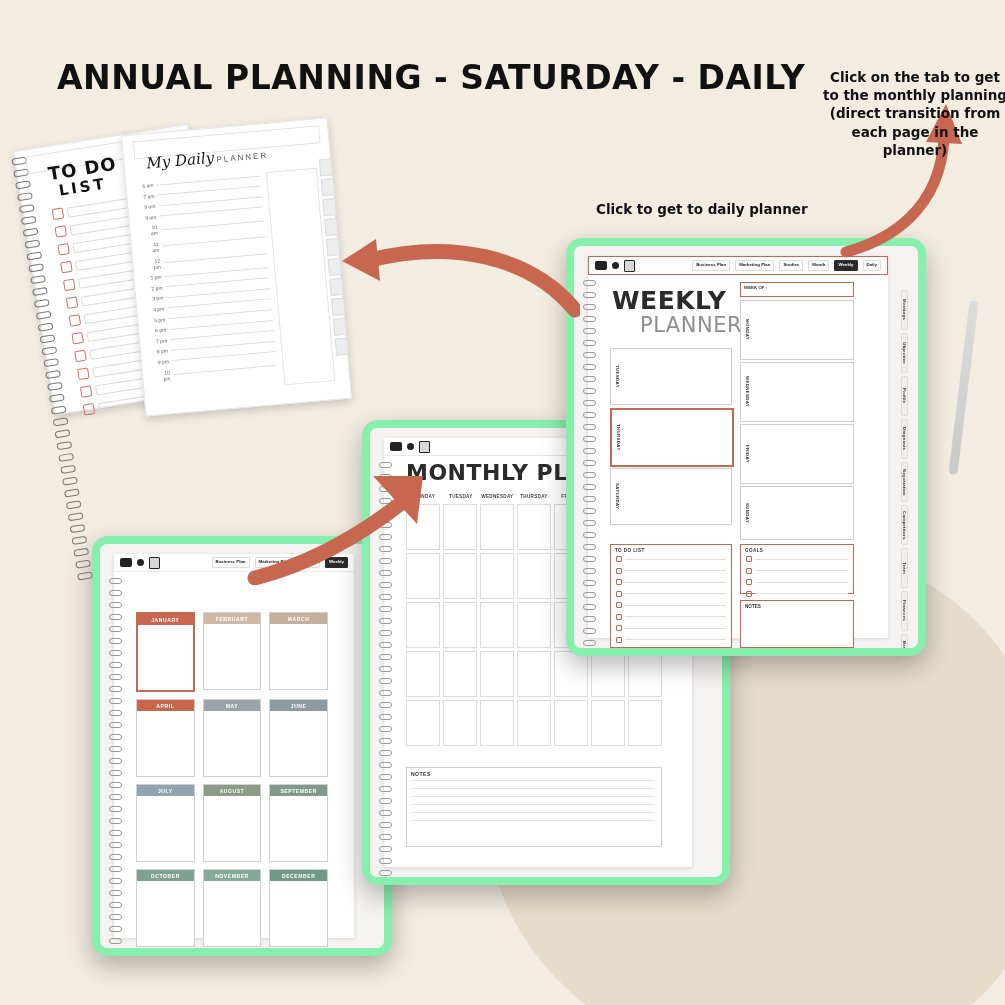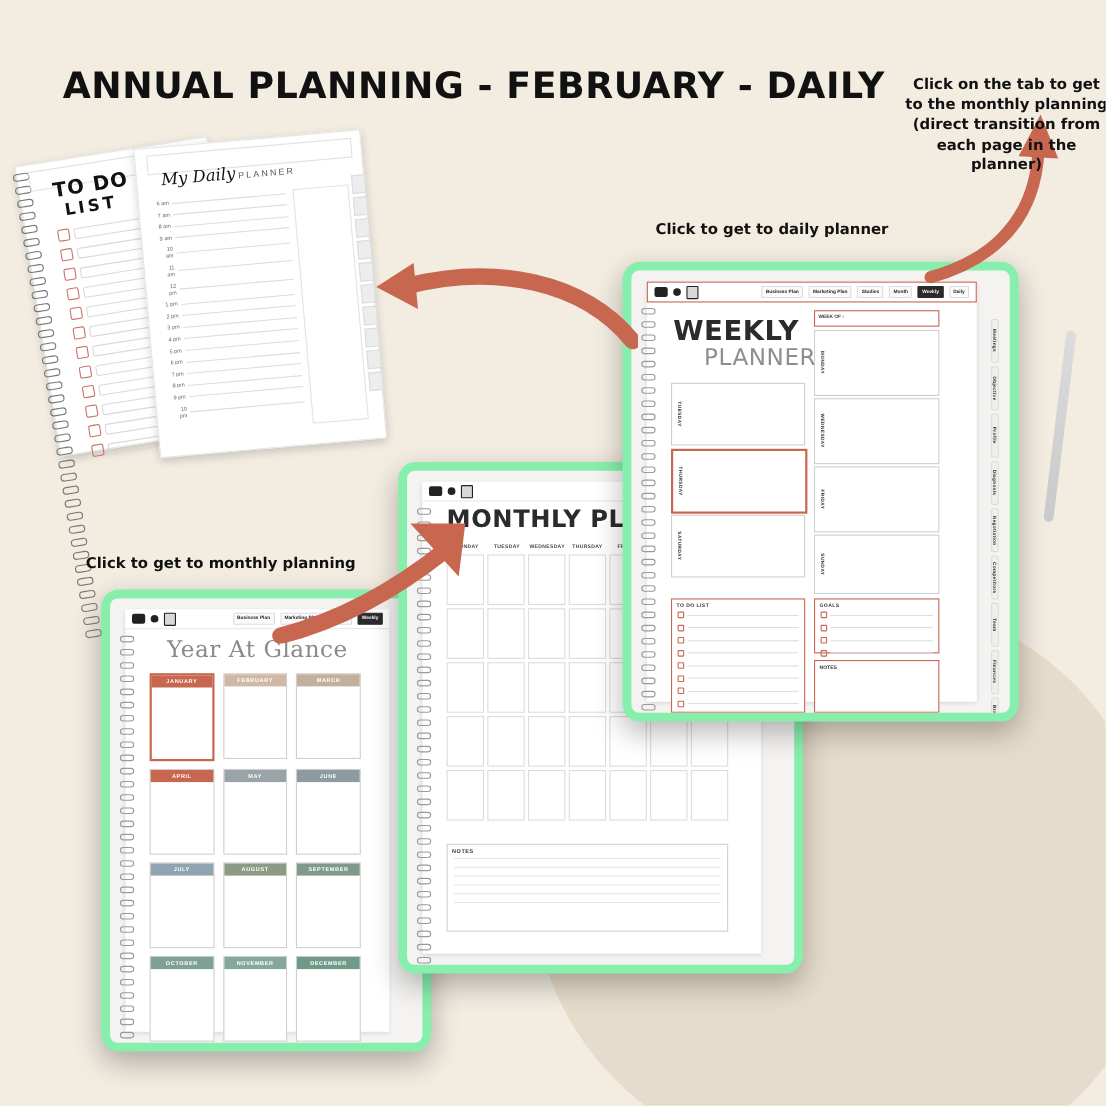--- a/index.html
+++ b/index.html
@@ -155,23 +155,22 @@
   
   .pencil{position:absolute;right:37px;top:300px;width:9px;height:175px;background:linear-gradient(180deg,#dcdcdc,#c9c9c9);border-radius:5px;z-index:5;transform:rotate(7deg);}
 </style>
 </head>
 <body>
 
 <div class="stage">
 
   <div class="blob"></div>
 
-  <div class="title">ANNUAL PLANNING - FEBRUARY - DAILY</div>
-
-  <div class="callout" id="callout-monthly">Click to get to monthly planning</div>
+  <div class="title">ANNUAL PLANNING - SATURDAY - DAILY</div>
+
   <div class="callout" id="callout-daily">Click to get to daily planner</div>
   <div class="callout" id="callout-tab">Click on the tab to get to the monthly planning (direct transition from each page in the planner)</div>
 
   <svg class="arrow" id="arrow-to-daily" width="250" height="110" viewBox="0 0 250 110">
     <path d="M245 95 C200 40, 120 25, 40 45" stroke="#c8674f" stroke-width="15" fill="none" stroke-linecap="round"></path>
     <path d="M46 24 L12 46 L50 66 Z" fill="#c8674f"></path>
   </svg>
   <svg class="arrow" id="arrow-to-monthly" width="190" height="115" viewBox="0 0 190 115">
     <path d="M10 108 C60 95, 110 70, 160 30" stroke="#c8674f" stroke-width="15" fill="none" stroke-linecap="round"></path>
     <path d="M128 6 L178 6 L172 54 Z" fill="#c8674f"></path>
@@ -406,21 +405,20 @@
             <i></i>
             <i></i>
             <i></i>
             <i></i>
             <i></i>
             <i></i>
             <i></i>
             <i></i>
             <i></i>
         </div>
-        <div id="year-title">Year At Glance</div>
         <div class="month-grid">
           <div class="month-cell sel" style="border-color:#c8674f">
               <div class="mh" style="background:#c8674f">JANUARY</div>
             </div>
           <div class="month-cell">
               <div class="mh" style="background:#cfb9a6">FEBRUARY</div>
             </div>
           <div class="month-cell">
               <div class="mh" style="background:#c2b09d">MARCH</div>
             </div>

